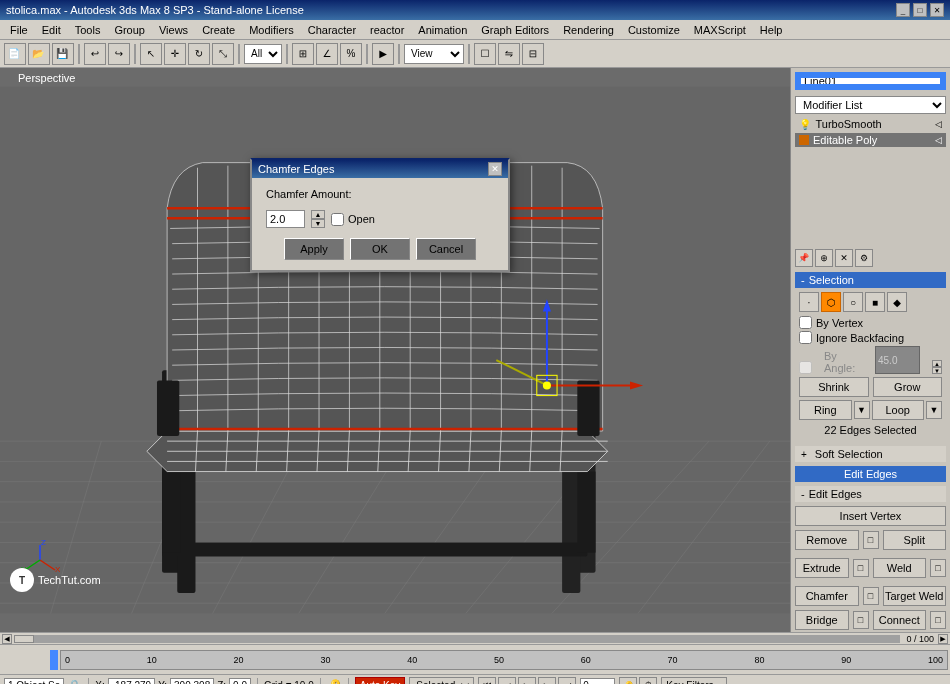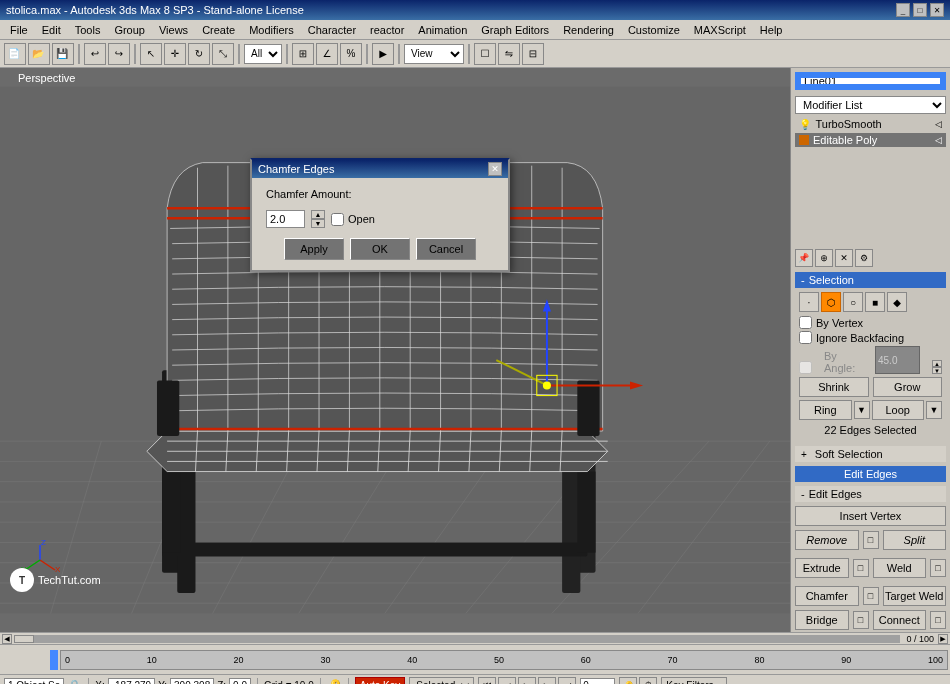--- a/index.html
+++ b/index.html
@@ -809,21 +809,21 @@
       </div>
     </div>
 
     <div class="rp-section-label">Edit Edges</div>
     <div class="rp-collapsible-header collapsed" style="margin:2px 4px;">
       <span>-</span>
       <span>Edit Edges</span>
     </div>
 
     <div class="rp-full-btn">Insert Vertex</div>
-    <div class="rp-btn-row" style="margin:2px 4px;font-style:italic;">
+    <div class="rp-btn-row" style="margin:2px 4px;">
       <div class="rp-btn">Remove</div>
       <div class="rp-arrow-btn">□</div>
       <div class="rp-btn">Split</div>
     </div>
     <div class="rp-btn-row" style="margin:6px 4px;">
       <div class="rp-btn">Extrude</div>
       <div class="rp-arrow-btn">□</div>
       <div class="rp-btn">Weld</div>
       <div class="rp-arrow-btn">□</div>
     </div>

